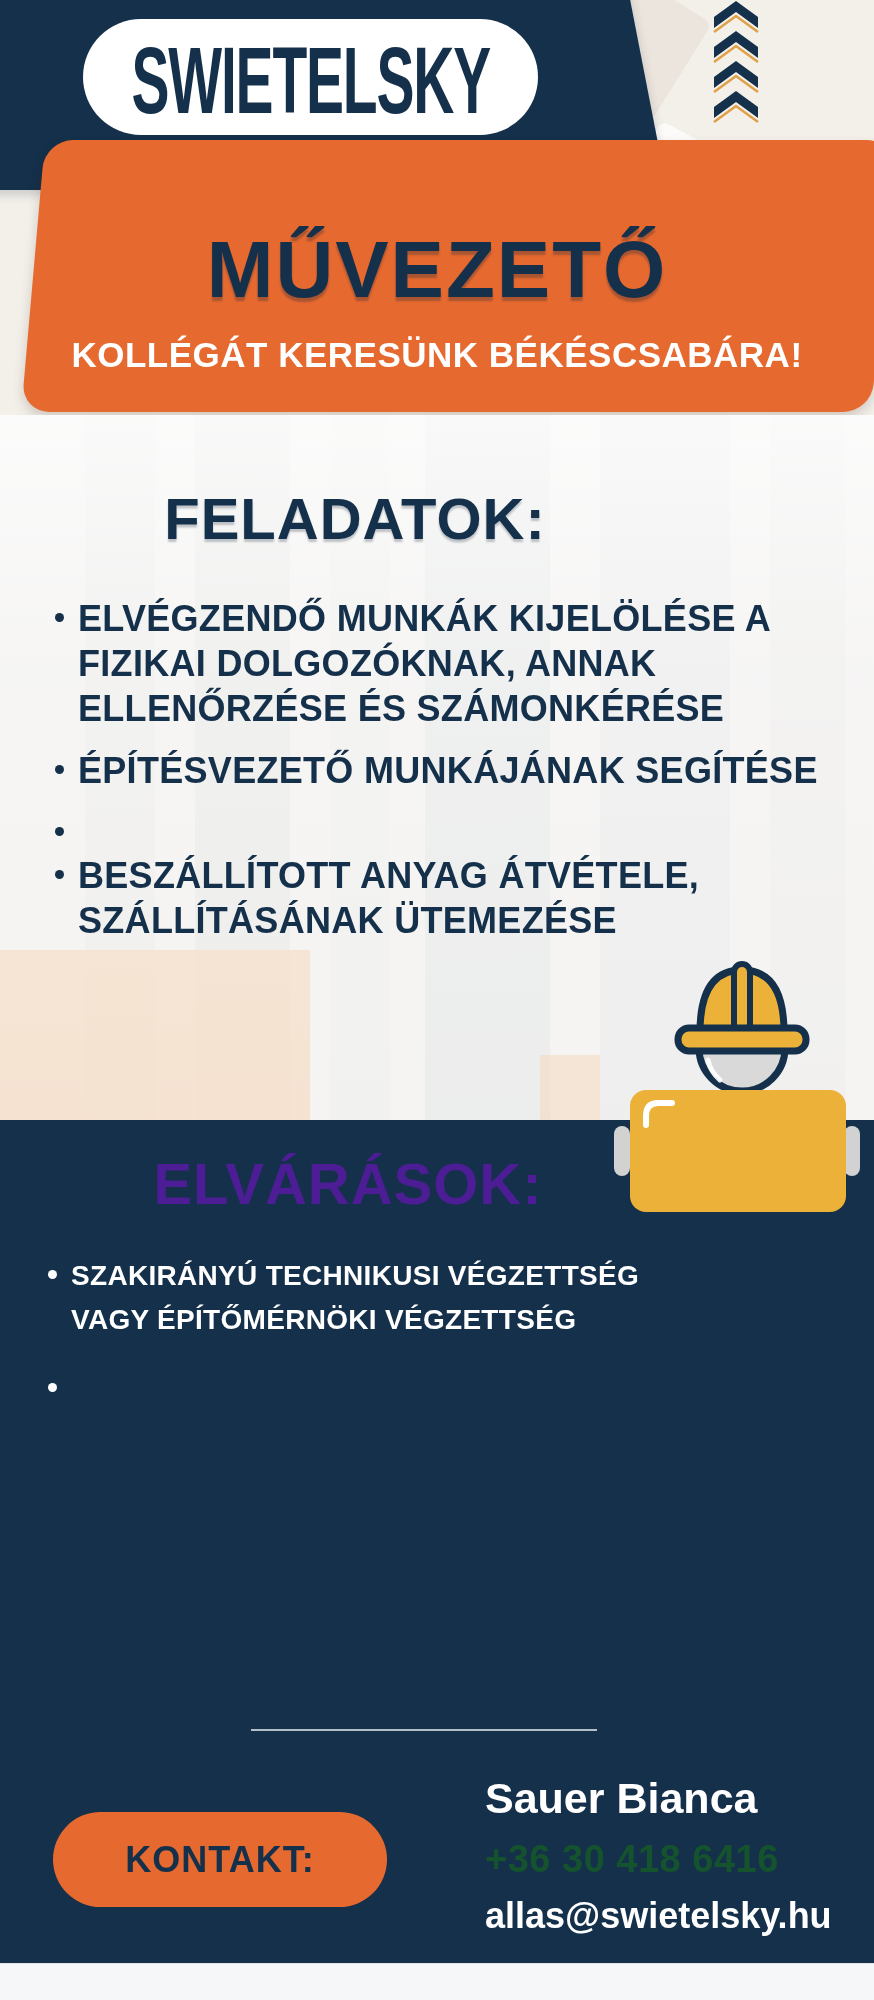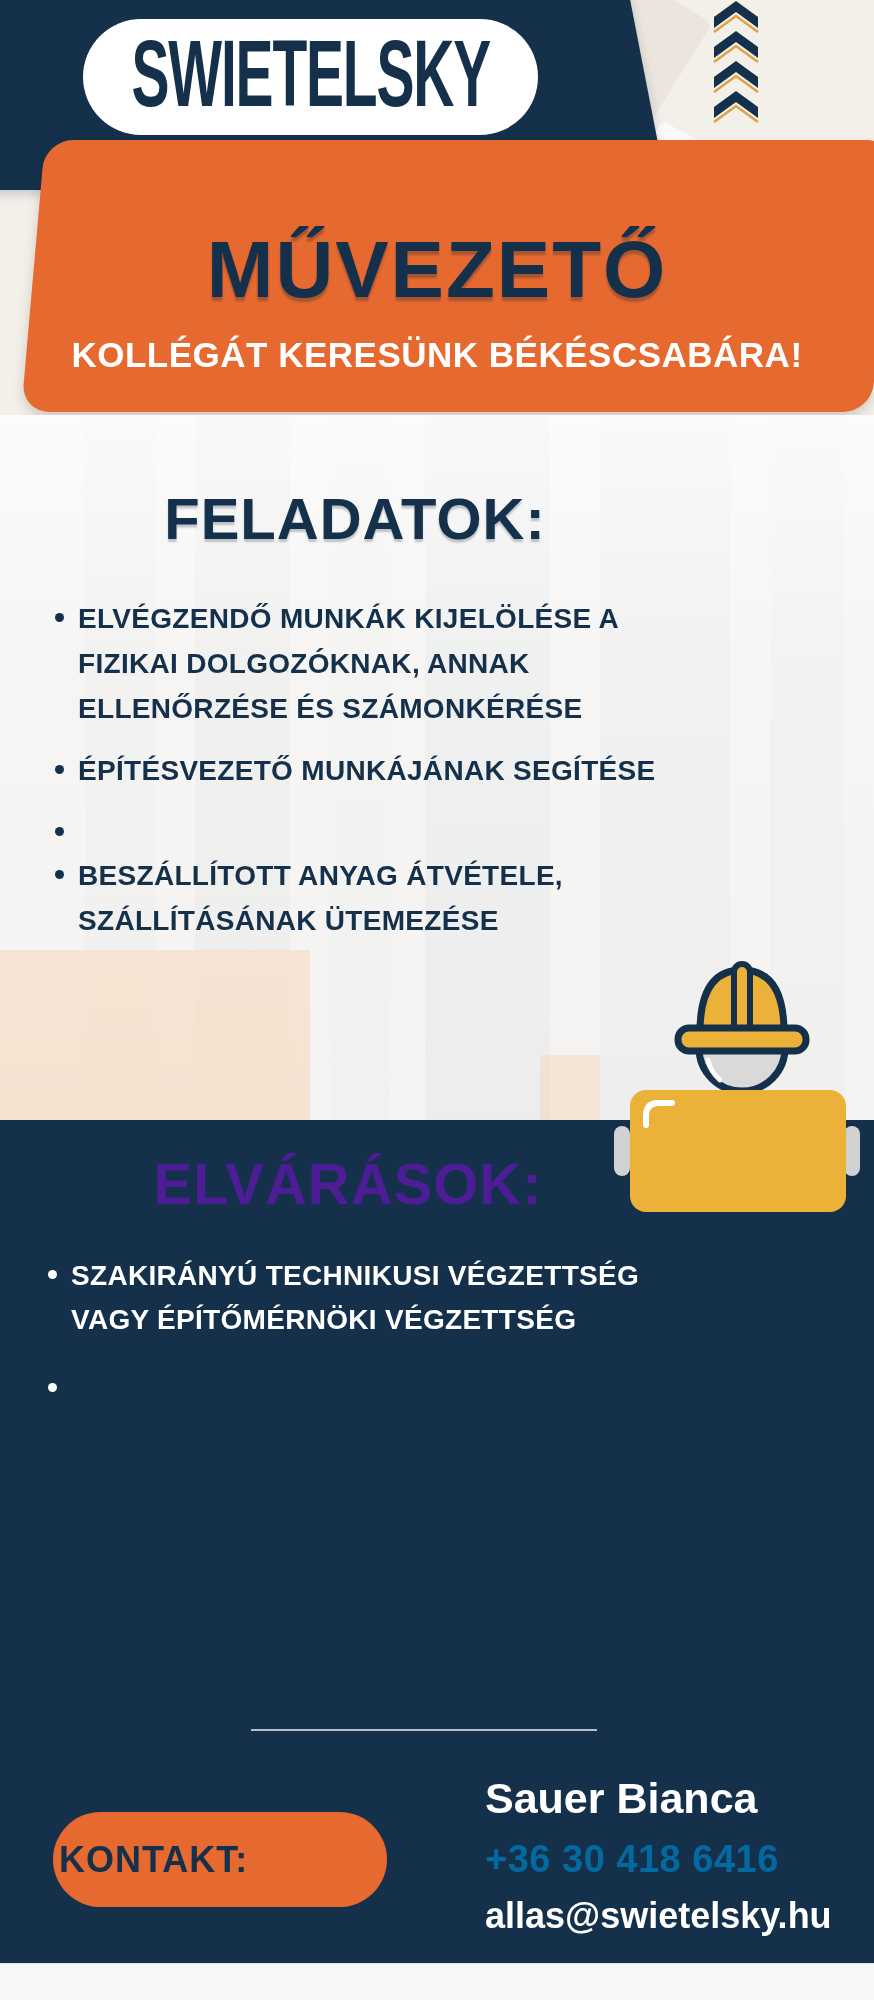--- a/index.html
+++ b/index.html
@@ -11,21 +11,21 @@
   
   .top-bg{left:0;top:0;width:874px;height:420px;background:#f3f0ea;overflow:hidden;}
   .top-bg .streak{position:absolute;background:#e5ddd2;opacity:.55;transform:rotate(32deg);border-radius:8px;}
   .top-bg .streak2{position:absolute;background:#ffffff;opacity:.7;transform:rotate(28deg);border-radius:8px;}
 
   .navy-header{left:-60px;top:-42px;width:682px;height:232px;background:#14304A;
      border-radius:0 0 44px 0;transform:skewX(11deg);transform-origin:top left;
      box-shadow:0 5px 10px rgba(20,40,60,.18);}
 
   .logo-pill{left:83px;top:19px;width:455px;height:116px;background:#ffffff;border-radius:60px;
-     display:flex;align-items:flex-start;justify-content:center;}
+     display:flex;align-items:flex-end;justify-content:center;}
   .logo-text{font-weight:bold;font-size:95px;color:#14304A;letter-spacing:-2px;
      transform:scaleX(.60);transform-origin:center;white-space:nowrap;}
 
   .chevrons{left:710px;top:1px;width:52px;height:124px;}
 
   .hero-banner{left:45px;top:140px;width:850px;height:272px;background:#E6692F;border-radius:28px;
      transform:skewX(-5deg);transform-origin:top left;box-shadow:0 6px 12px rgba(60,30,10,.18);}
   .hero-title{left:0;top:228px;width:874px;text-align:center;
      font-weight:bold;font-size:80px;line-height:84px;color:#14304A;letter-spacing:2px;
      text-shadow:0 4px 2px rgba(25,35,55,.30);}
@@ -41,42 +41,42 @@
      background:linear-gradient(180deg,rgba(255,255,255,.82),rgba(255,255,255,.55) 35%,rgba(255,255,255,.45));}
 
   .tasks-heading{left:0;top:488px;width:710px;text-align:center;font-weight:bold;
      font-size:58px;line-height:62px;color:#14304A;letter-spacing:1px;
      text-shadow:0 3px 2px rgba(25,35,55,.25);}
 
   .bullet-list{left:55px;top:596px;width:790px;}
   .bullet-list .item{display:flex;margin-bottom:17px;}
   .bullet-list .dot{width:9px;height:9px;border-radius:50%;background:#14304A;flex:0 0 9px;
      margin:17px 14px 0 0;}
-  .bullet-list .txt{font-weight:bold;font-size:28px;line-height:45px;color:#14304A;
+  .bullet-list .txt{font-weight:bold;font-size:36px;line-height:45px;color:#14304A;
      letter-spacing:.3px;white-space:pre-line;}
 
   
   .navy-section{left:0;top:1120px;width:874px;height:843px;background:#14304A;}
   .req-heading{left:48px;top:1152px;width:600px;font-weight:bold;font-size:58px;line-height:64px;
      color:#4c1d95;letter-spacing:1px;text-align:center;}
   .req-list{left:48px;top:1254px;width:780px;}
   .req-list .item{display:flex;margin-bottom:25px;}
   .req-list .dot{width:9px;height:9px;border-radius:50%;background:#ffffff;flex:0 0 9px;
      margin:16px 14px 0 0;}
   .req-list .txt{font-weight:bold;font-size:28px;line-height:44px;color:#ffffff;
      letter-spacing:.3px;white-space:pre-line;}
 
   .divider{left:251px;top:1729px;width:346px;height:2px;background:#cfd8de;opacity:.85;}
 
   .kontakt-btn{left:53px;top:1812px;width:334px;height:95px;background:#E6692F;border-radius:48px;
-     display:flex;align-items:center;border:none;cursor:pointer;}
+     display:flex;align-items:center;justify-content:center;border:none;cursor:pointer;}
   .kontakt-label{font-weight:bold;font-size:36px;color:#14304A;letter-spacing:1px;}
 
   .contact-name{left:485px;top:1780px;width:380px;font-weight:bold;font-size:43px;line-height:36px;color:#ffffff;}
-  .contact-phone{left:485px;top:1840px;width:380px;font-weight:bold;font-size:38px;line-height:38px;color:#0369a1;letter-spacing:.5px;}
+  .contact-phone{left:485px;top:1840px;width:380px;font-weight:bold;font-size:38px;line-height:38px;color:#14532d;letter-spacing:.5px;}
   .contact-email{left:485px;top:1897px;width:380px;font-weight:bold;font-size:36px;line-height:38px;color:#ffffff;}
 
   .bottom-strip{left:0;top:1963px;width:874px;height:37px;background:#f5f7f9;border-top:1px solid #dfe5ea;}
 
   .worker-icon{left:612px;top:956px;width:250px;height:262px;z-index:5;}
 </style>
 </head>
 <body>
 
 <div class="abs top-bg">

